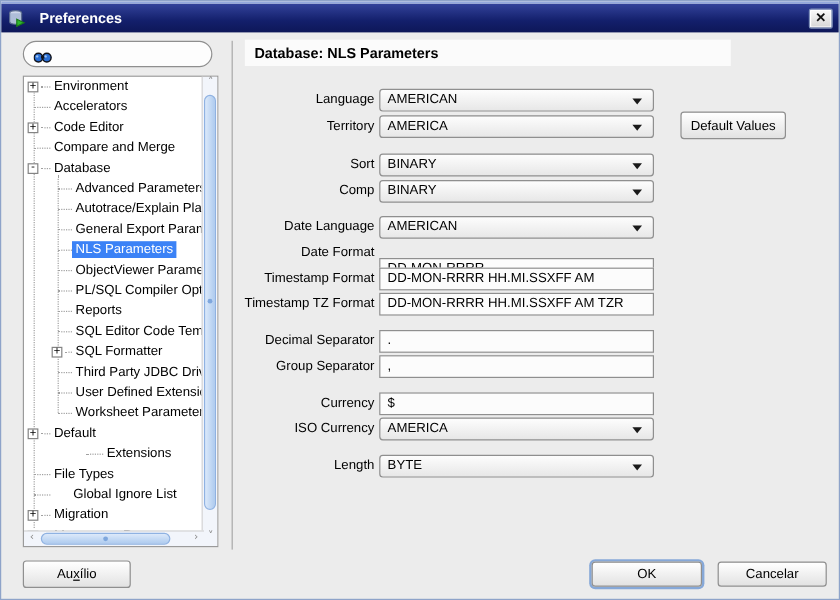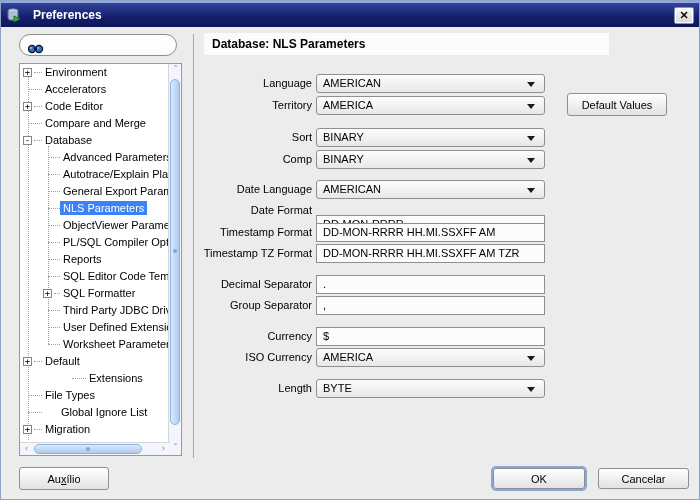--- a/index.html
+++ b/index.html
@@ -92,21 +92,21 @@
     position:absolute; right:9px; top:7px; width:0; height:0;
     border-left:4px solid transparent; border-right:4px solid transparent;
     border-top:5px solid #1a1a1a;
   }
   
   .btn {
     position:absolute; background:linear-gradient(#ffffff,#e2e2e2);
     border:1px solid #8f8f8f; border-radius:3px; font-size:11px; color:#000;
     font-family:"Liberation Sans", sans-serif; text-align:center; cursor:default;
   }
-  .btn-default-values { left:566px; top:92px; width:100px; height:23px; }
+  .btn-default-values { left:566px; top:92px; width:88px; height:23px; }
   .btn-help  { left:18px;  top:466px; width:90px; height:23px; }
   .btn-ok    { left:492px; top:467px; width:92px; height:21px;
                box-shadow:0 0 0 2px #86a8d8; }
   .btn-cancel{ left:597px; top:467px; width:91px; height:21px; }
   u { text-decoration:underline; }
 </style>
 </head>
 <body>
 
 <div class="window">

